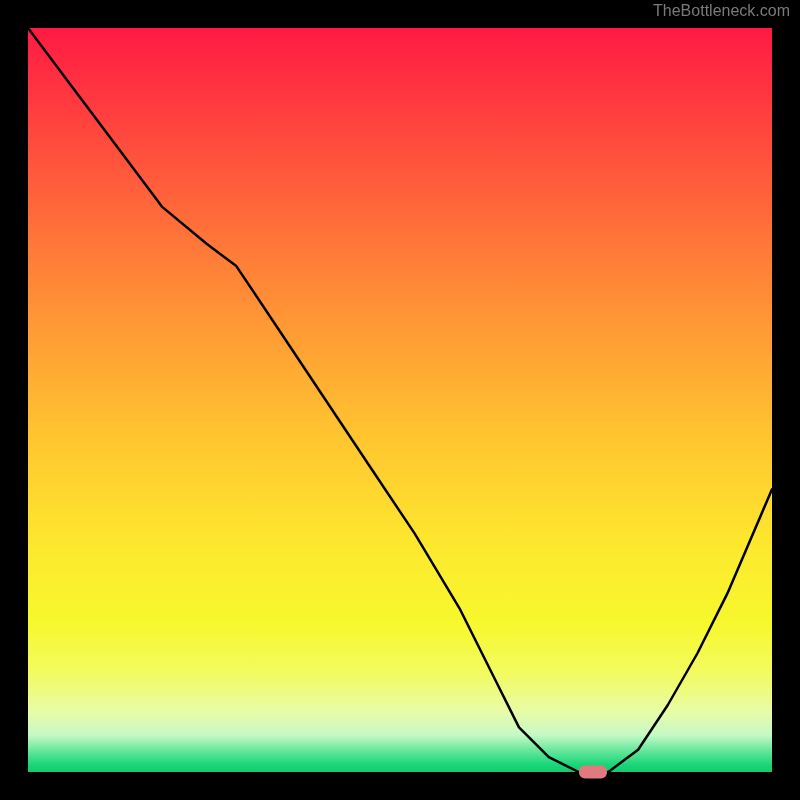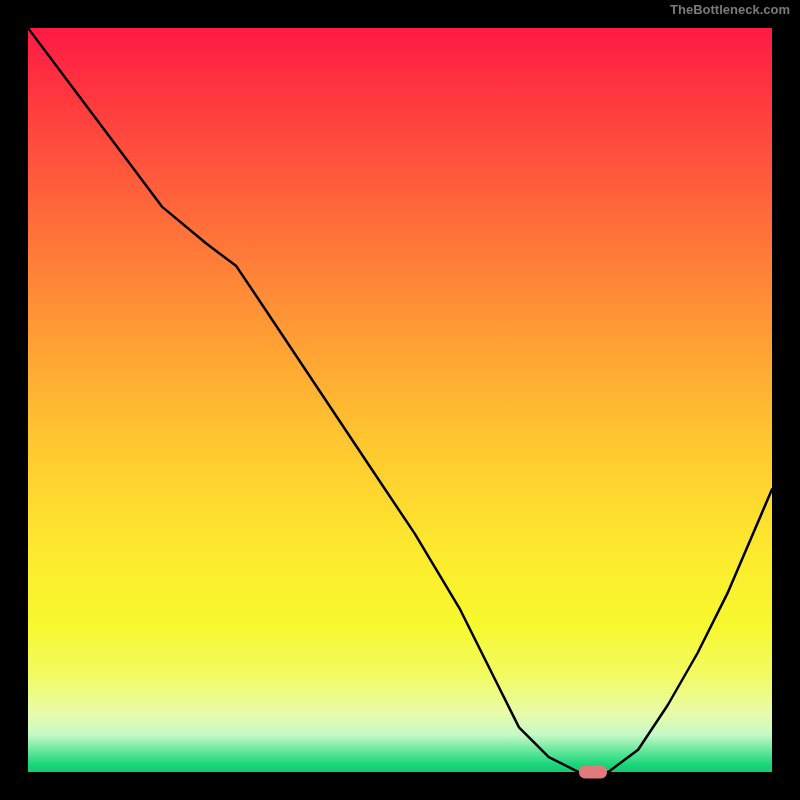--- a/index.html
+++ b/index.html
@@ -8,22 +8,22 @@
     height: 800px;
     background: #000;
     position: relative;
     font-family: Arial, sans-serif;
   }
   .watermark {
     position: absolute;
     top: 2px;
     right: 10px;
     color: #7a7a7a;
-    font-size: 13px;
-    font-weight: bold;
+    font-size: 16px;
+    font-weight: normal;
     z-index: 10;
   }
   .plot-area {
     position: absolute;
     left: 28px;
     top: 28px;
     width: 744px;
     height: 744px;
   }
   .gradient-bg {

